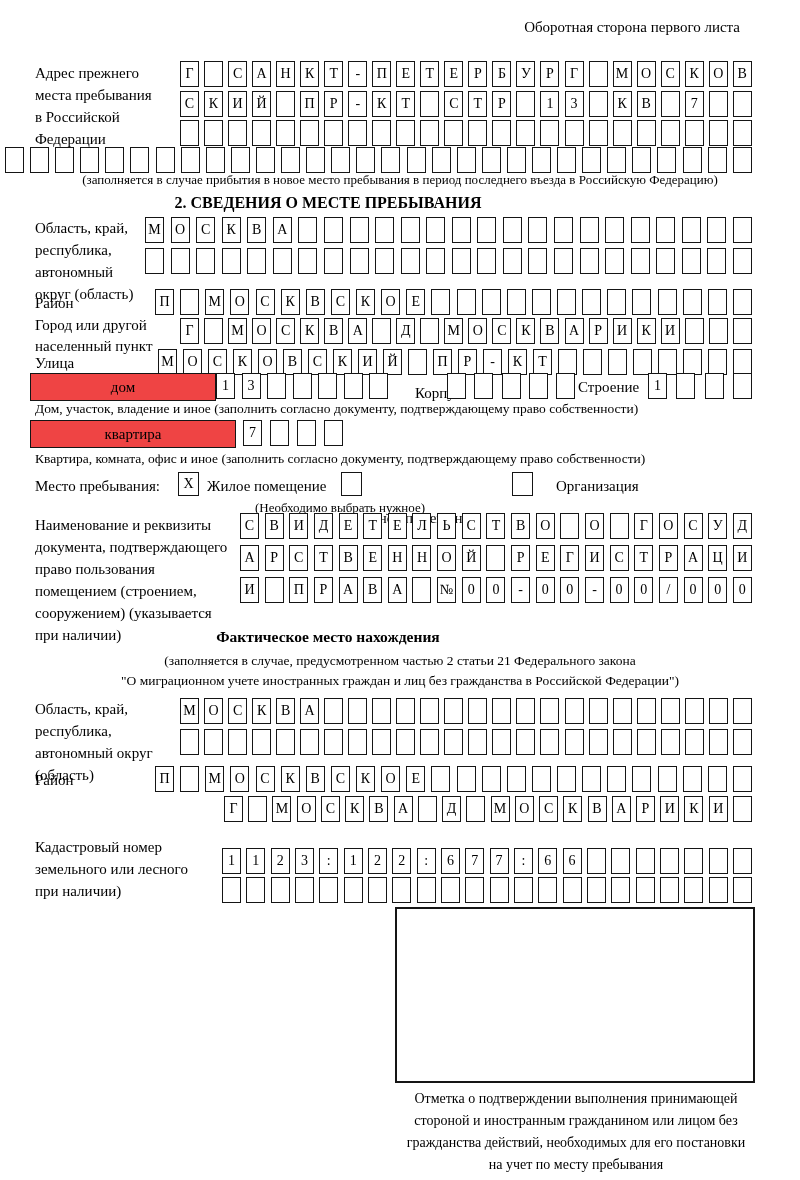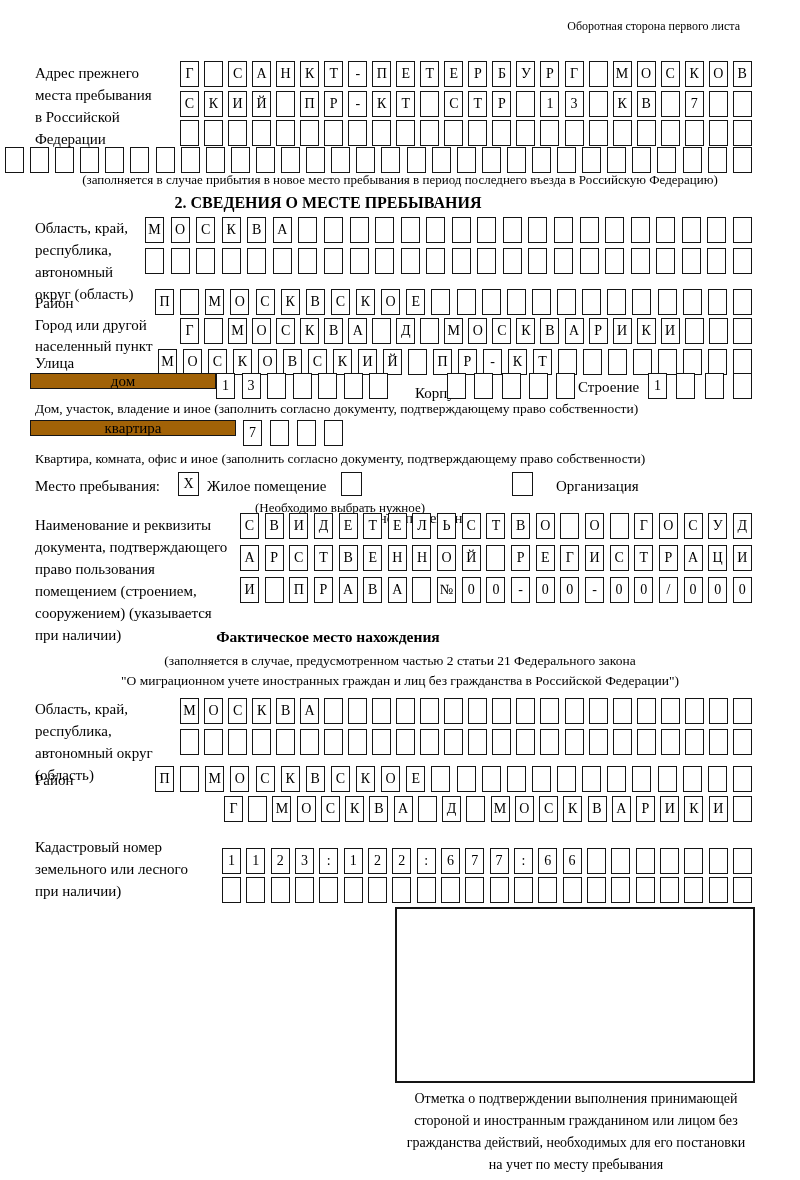--- a/index.html
+++ b/index.html
@@ -1,30 +1,30 @@
 <!DOCTYPE html>
 <html><head>
 <meta charset="utf-8">
 <style>
   html,body{margin:0;padding:0;background:#fff;}
   .page{position:relative;width:800px;height:1180px;background:#ffffff;overflow:hidden;
         font-family:"Liberation Serif","DejaVu Serif",serif;color:#000;}
   .abs{position:absolute;}
-  .hnote{font-size:12px;text-align:right;}
+  .hnote{font-size:15px;text-align:right;}
   .title{font-weight:bold;font-size:16px;text-align:center;width:656px;left:0;}
   .label{font-size:15px;line-height:22px;}
   .label .ln{white-space:nowrap;}
   .smallnote{font-size:13px;text-align:center;width:800px;left:0;}
   .leftnote{font-size:13.5px;white-space:nowrap;}
   .cellrow{position:absolute;display:flex;justify-content:space-between;}
   .cell{width:19px;height:26px;border:1.6px solid #151515;box-sizing:border-box;
         display:flex;align-items:center;justify-content:center;
         font-size:14px;line-height:1;background:#fff;}
-  .widebox{position:absolute;height:16px;border:1.8px solid #151515;box-sizing:border-box;
-        display:flex;align-items:center;justify-content:center;font-size:15px;background:#a16207;}
+  .widebox{position:absolute;height:28px;border:1.8px solid #151515;box-sizing:border-box;
+        display:flex;align-items:center;justify-content:center;font-size:15px;background:#ef4444;}
   .chk{position:absolute;width:21px;height:24px;border:1.6px solid #151515;box-sizing:border-box;
         display:flex;align-items:center;justify-content:center;font-size:14px;background:#fff;}
   .stamp{position:absolute;border:2px solid #151515;box-sizing:border-box;background:#fff;}
   .caption{font-size:14px;line-height:22px;text-align:center;}
 </style>
 </head>
 <body>
 
 <div class="page">
 

